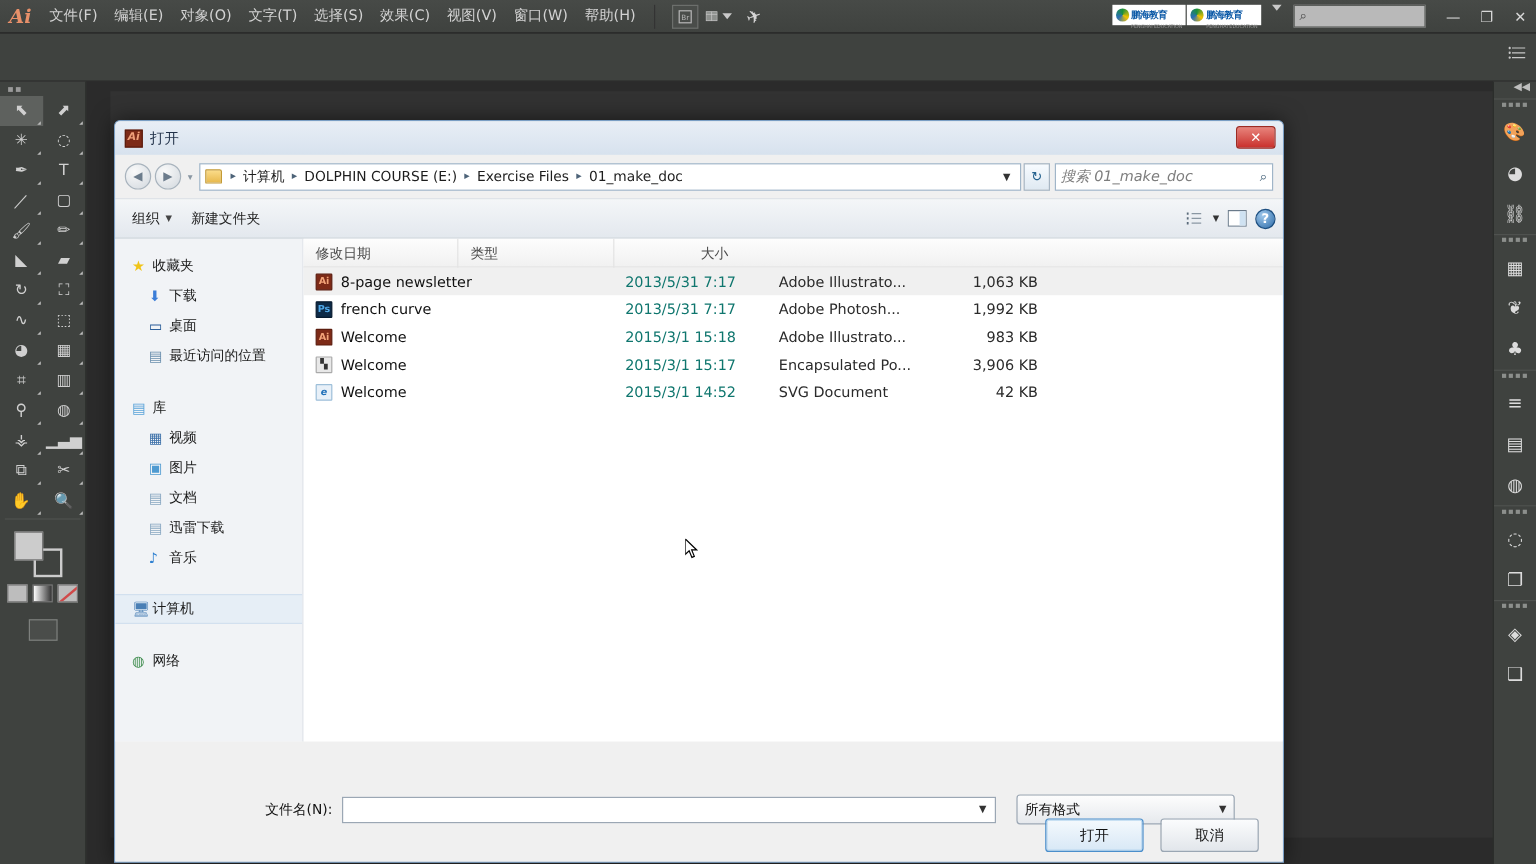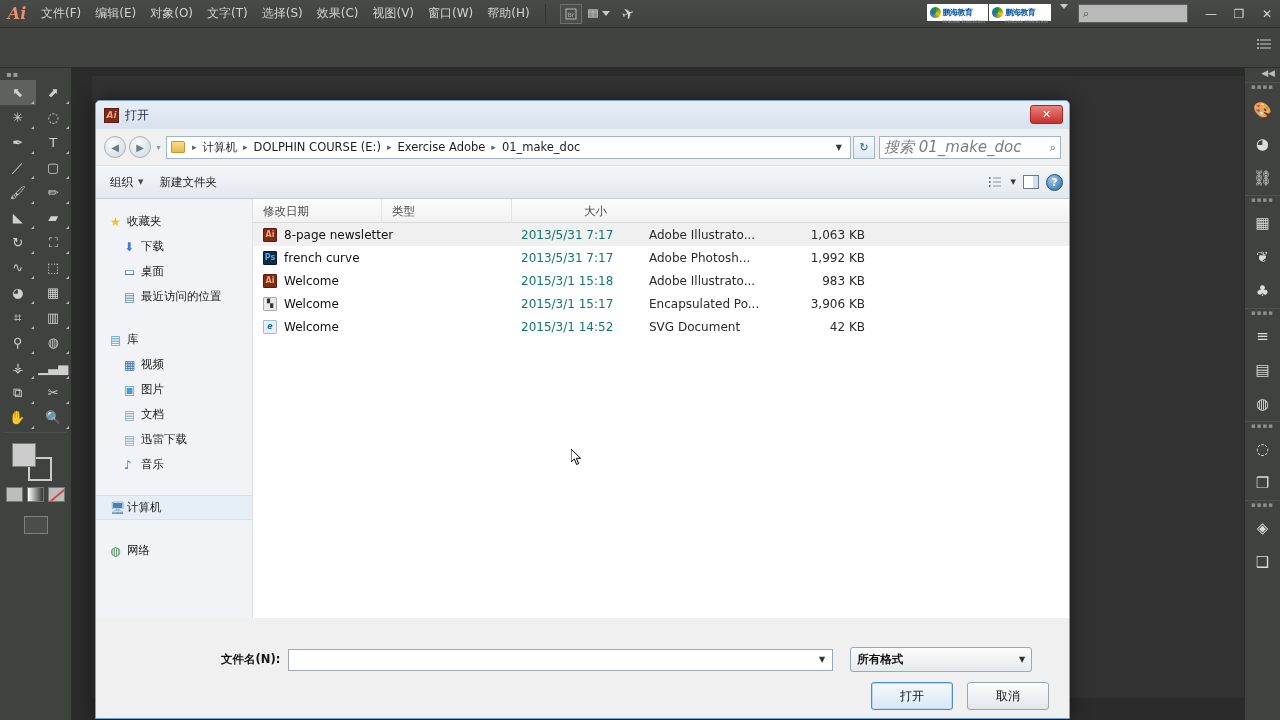--- a/index.html
+++ b/index.html
@@ -204,21 +204,21 @@
   .refresh-btn {
     width:22px;height:23px; border:1px solid #a7b6c4;
     background:linear-gradient(#f7fbff,#dfe9f2);
     display:flex;align-items:center;justify-content:center;
     color:#25628f; font-size:11px; margin-right:4px;
   }
   .searchfield {
     width:182px; height:23px; background:#fff; border:1px solid #a0b5c8;
     display:flex; align-items:center; padding:0 4px;
   }
-  .searchfield .ph { flex:1; font-size:15px; color:#7d7d7d; font-style:italic; }
+  .searchfield .ph { flex:1; font-size:12px; color:#7d7d7d; font-style:italic; }
   .searchfield .mg { color:#3d5b73; font-size:11px; }
 
   .dlg-toolbar {
     height:30px; background:linear-gradient(#f4f6f8,#e3e8ee);
     border-top:1px solid #dfe3e8; border-bottom:1px solid #c3ccd5;
     display:flex; align-items:center; padding:16px 6px;
   }
   .tb-item { font-size:11.5px; color:#222; padding:3px 8px; display:flex; align-items:center; }
   .tb-item .ca { margin-left:5px; font-size:7px; color:#444; }
   .tb-right { margin-left:auto; display:flex; align-items:center; gap:2px; }
@@ -278,21 +278,21 @@
     font-size:8px; font-weight:bold; color:#fff; flex:none;
   }
   .ficon.ai { background:#7d2a17; color:#f2a378; border:1px solid #5c1d0f; }
   .ficon.ps { background:#0d2a47; color:#4fa8e8; border:1px solid #071a2e; }
   .ficon.eps { background:#e8e8e8; color:#333; border:1px solid #aaa; }
   .ficon.svg { background:#e8f0f8; color:#1f6fb8; border:1px solid #9dbfd9; font-style:italic; }
 
   .dlg-footer {
     background:#f0f0f0; height:106px; position:relative;
   }
-  .fn-row { position:absolute; left:125px; top:29px; display:flex; align-items:center;font-weight:bold; }
+  .fn-row { position:absolute; left:125px; top:44px; display:flex; align-items:center; }
   .fn-label { font-size:11.5px; color:#111; margin-right:8px; }
   .fn-input {
     width:545px; height:22px; background:#fff; border:1px solid #9ba7b4;
     display:flex; align-items:center; padding:0 2px 0 5px;
   }
   .fn-input .v { flex:1; font-size:11.5px; color:#111; }
   .fn-input .ca { font-size:8px; color:#333; padding:0 5px; }
   .ft-select {
     width:182px; height:25px; margin-left:17px;
     background:linear-gradient(#fdfdfd,#e6e9ed);
@@ -486,21 +486,21 @@
       <div class="navcircle">◀</div>
       <div class="navcircle">▶</div>
       <div class="dropbtn">▾</div>
       <div class="crumbbar">
         <span class="folder-ico"></span>
         <span class="crumb-sep">▸</span>
         <span class="crumb">计算机</span>
         <span class="crumb-sep">▸</span>
         <span class="crumb">DOLPHIN COURSE (E:)</span>
         <span class="crumb-sep">▸</span>
-        <span class="crumb">Exercise Adobe</span>
+        <span class="crumb">Exercise Files</span>
         <span class="crumb-sep">▸</span>
         <span class="crumb">01_make_doc</span>
         <span class="crumb-caret">▼</span>
       </div>
       <div class="refresh-btn">↻</div>
       <div class="searchfield">
         <span class="ph">搜索 01_make_doc</span>
         <span class="mg">⌕</span>
       </div>
     </div>

